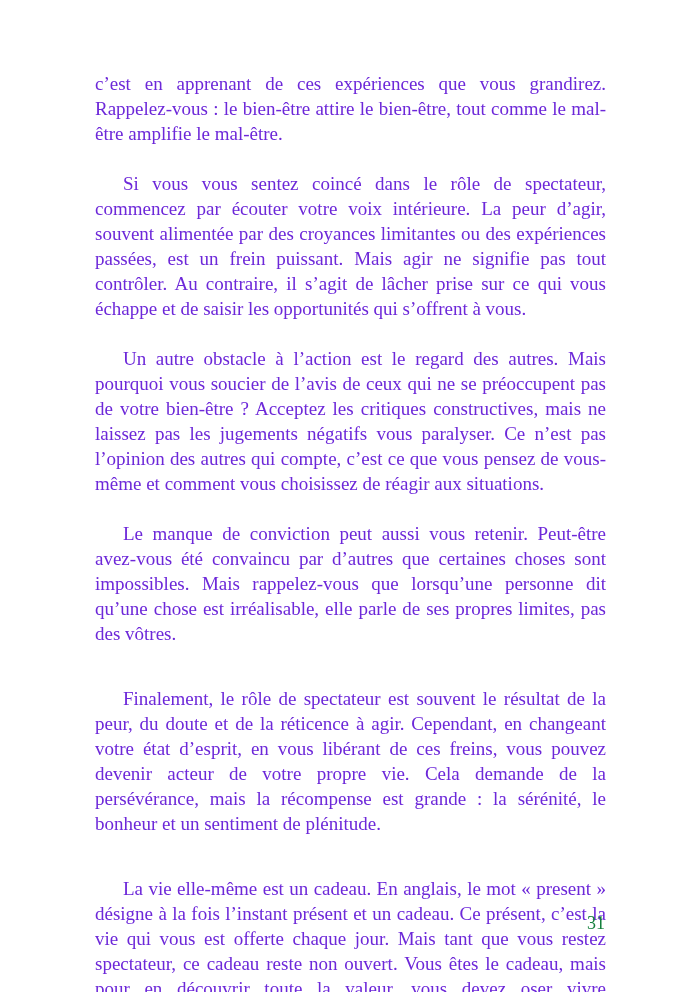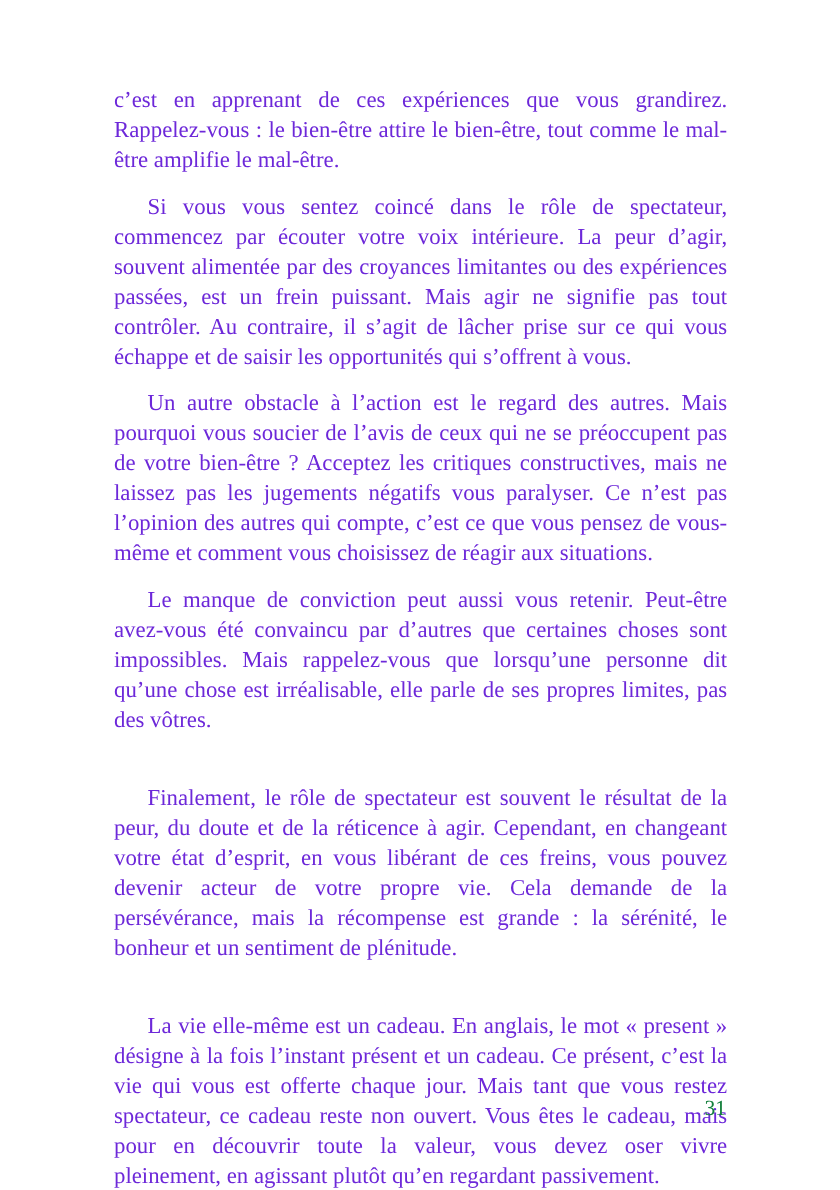--- a/index.html
+++ b/index.html
@@ -26,21 +26,21 @@
       hyphens: none;
     }
     .para {
       margin: 0;
     }
     .para.indent {
       text-indent: 28px;
       margin-top: 40px;
     }
     .para.gap {
-      margin-top: 14px;
+      margin-top: 25px;
     }
     .page-number {
       position: absolute;
       left: 575px;
       top: 912px;
       width: 30px;
       text-align: right;
       font-family: "Liberation Serif", serif;
       font-size: 18px;
       line-height: 22px;

